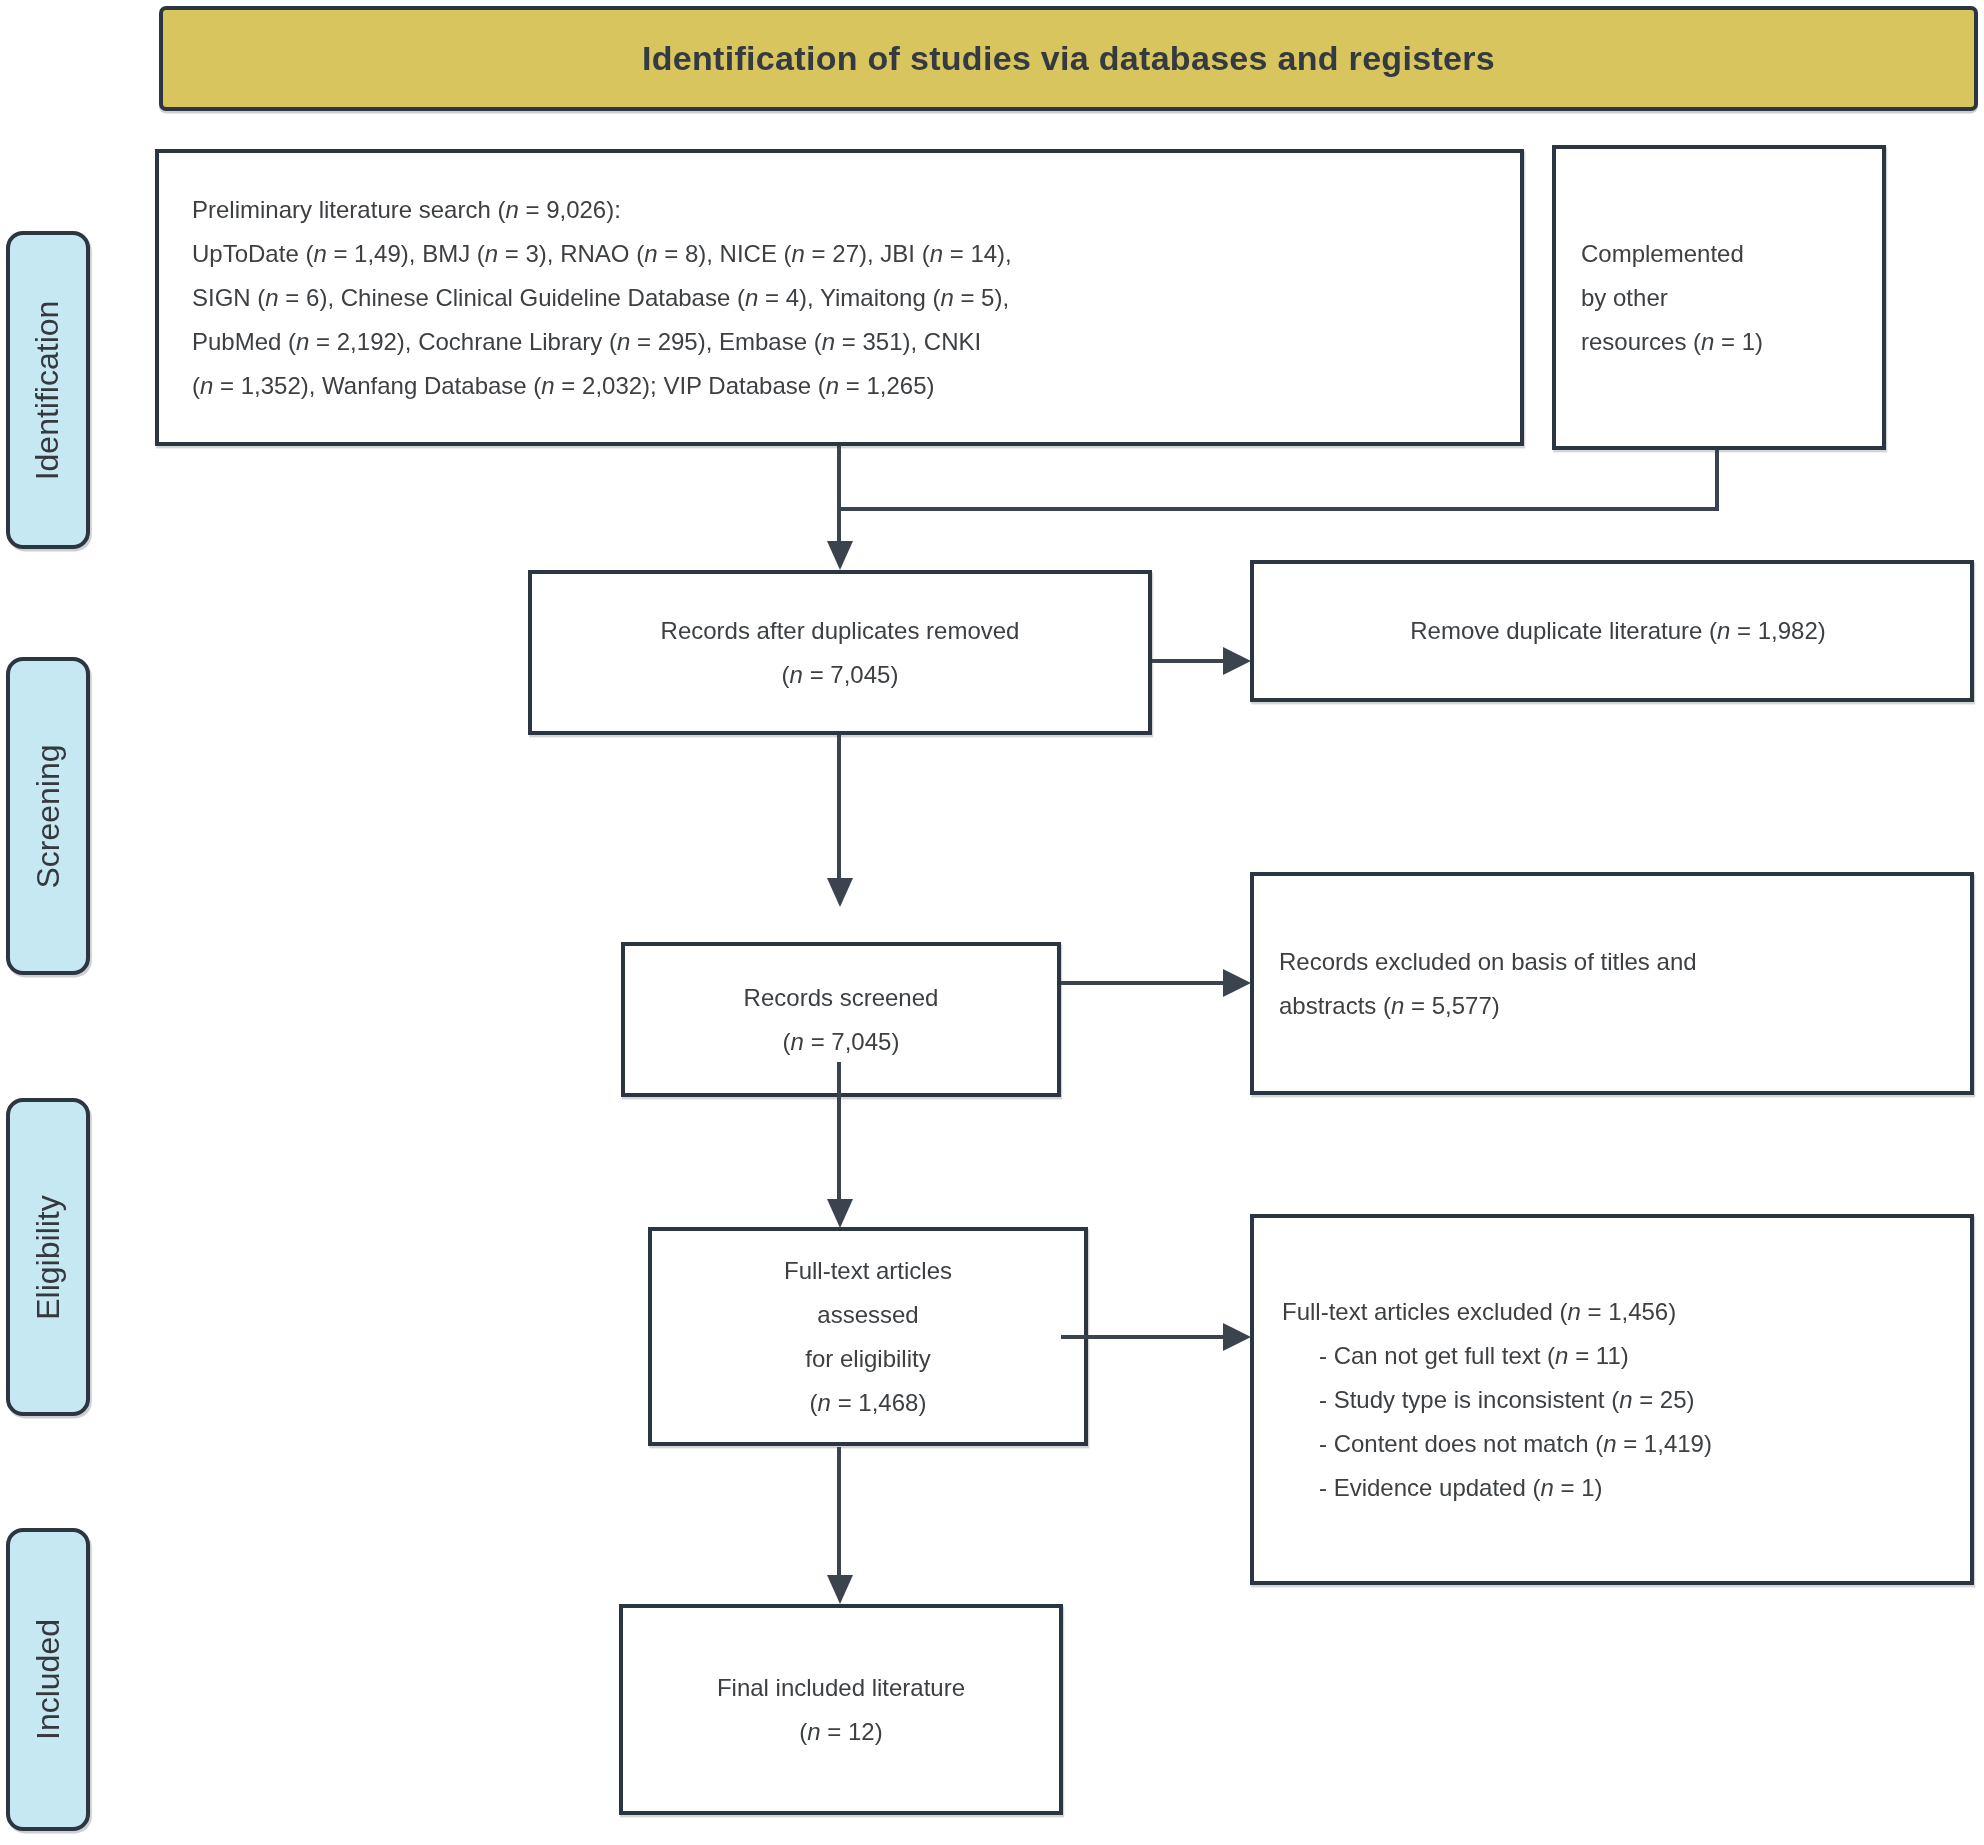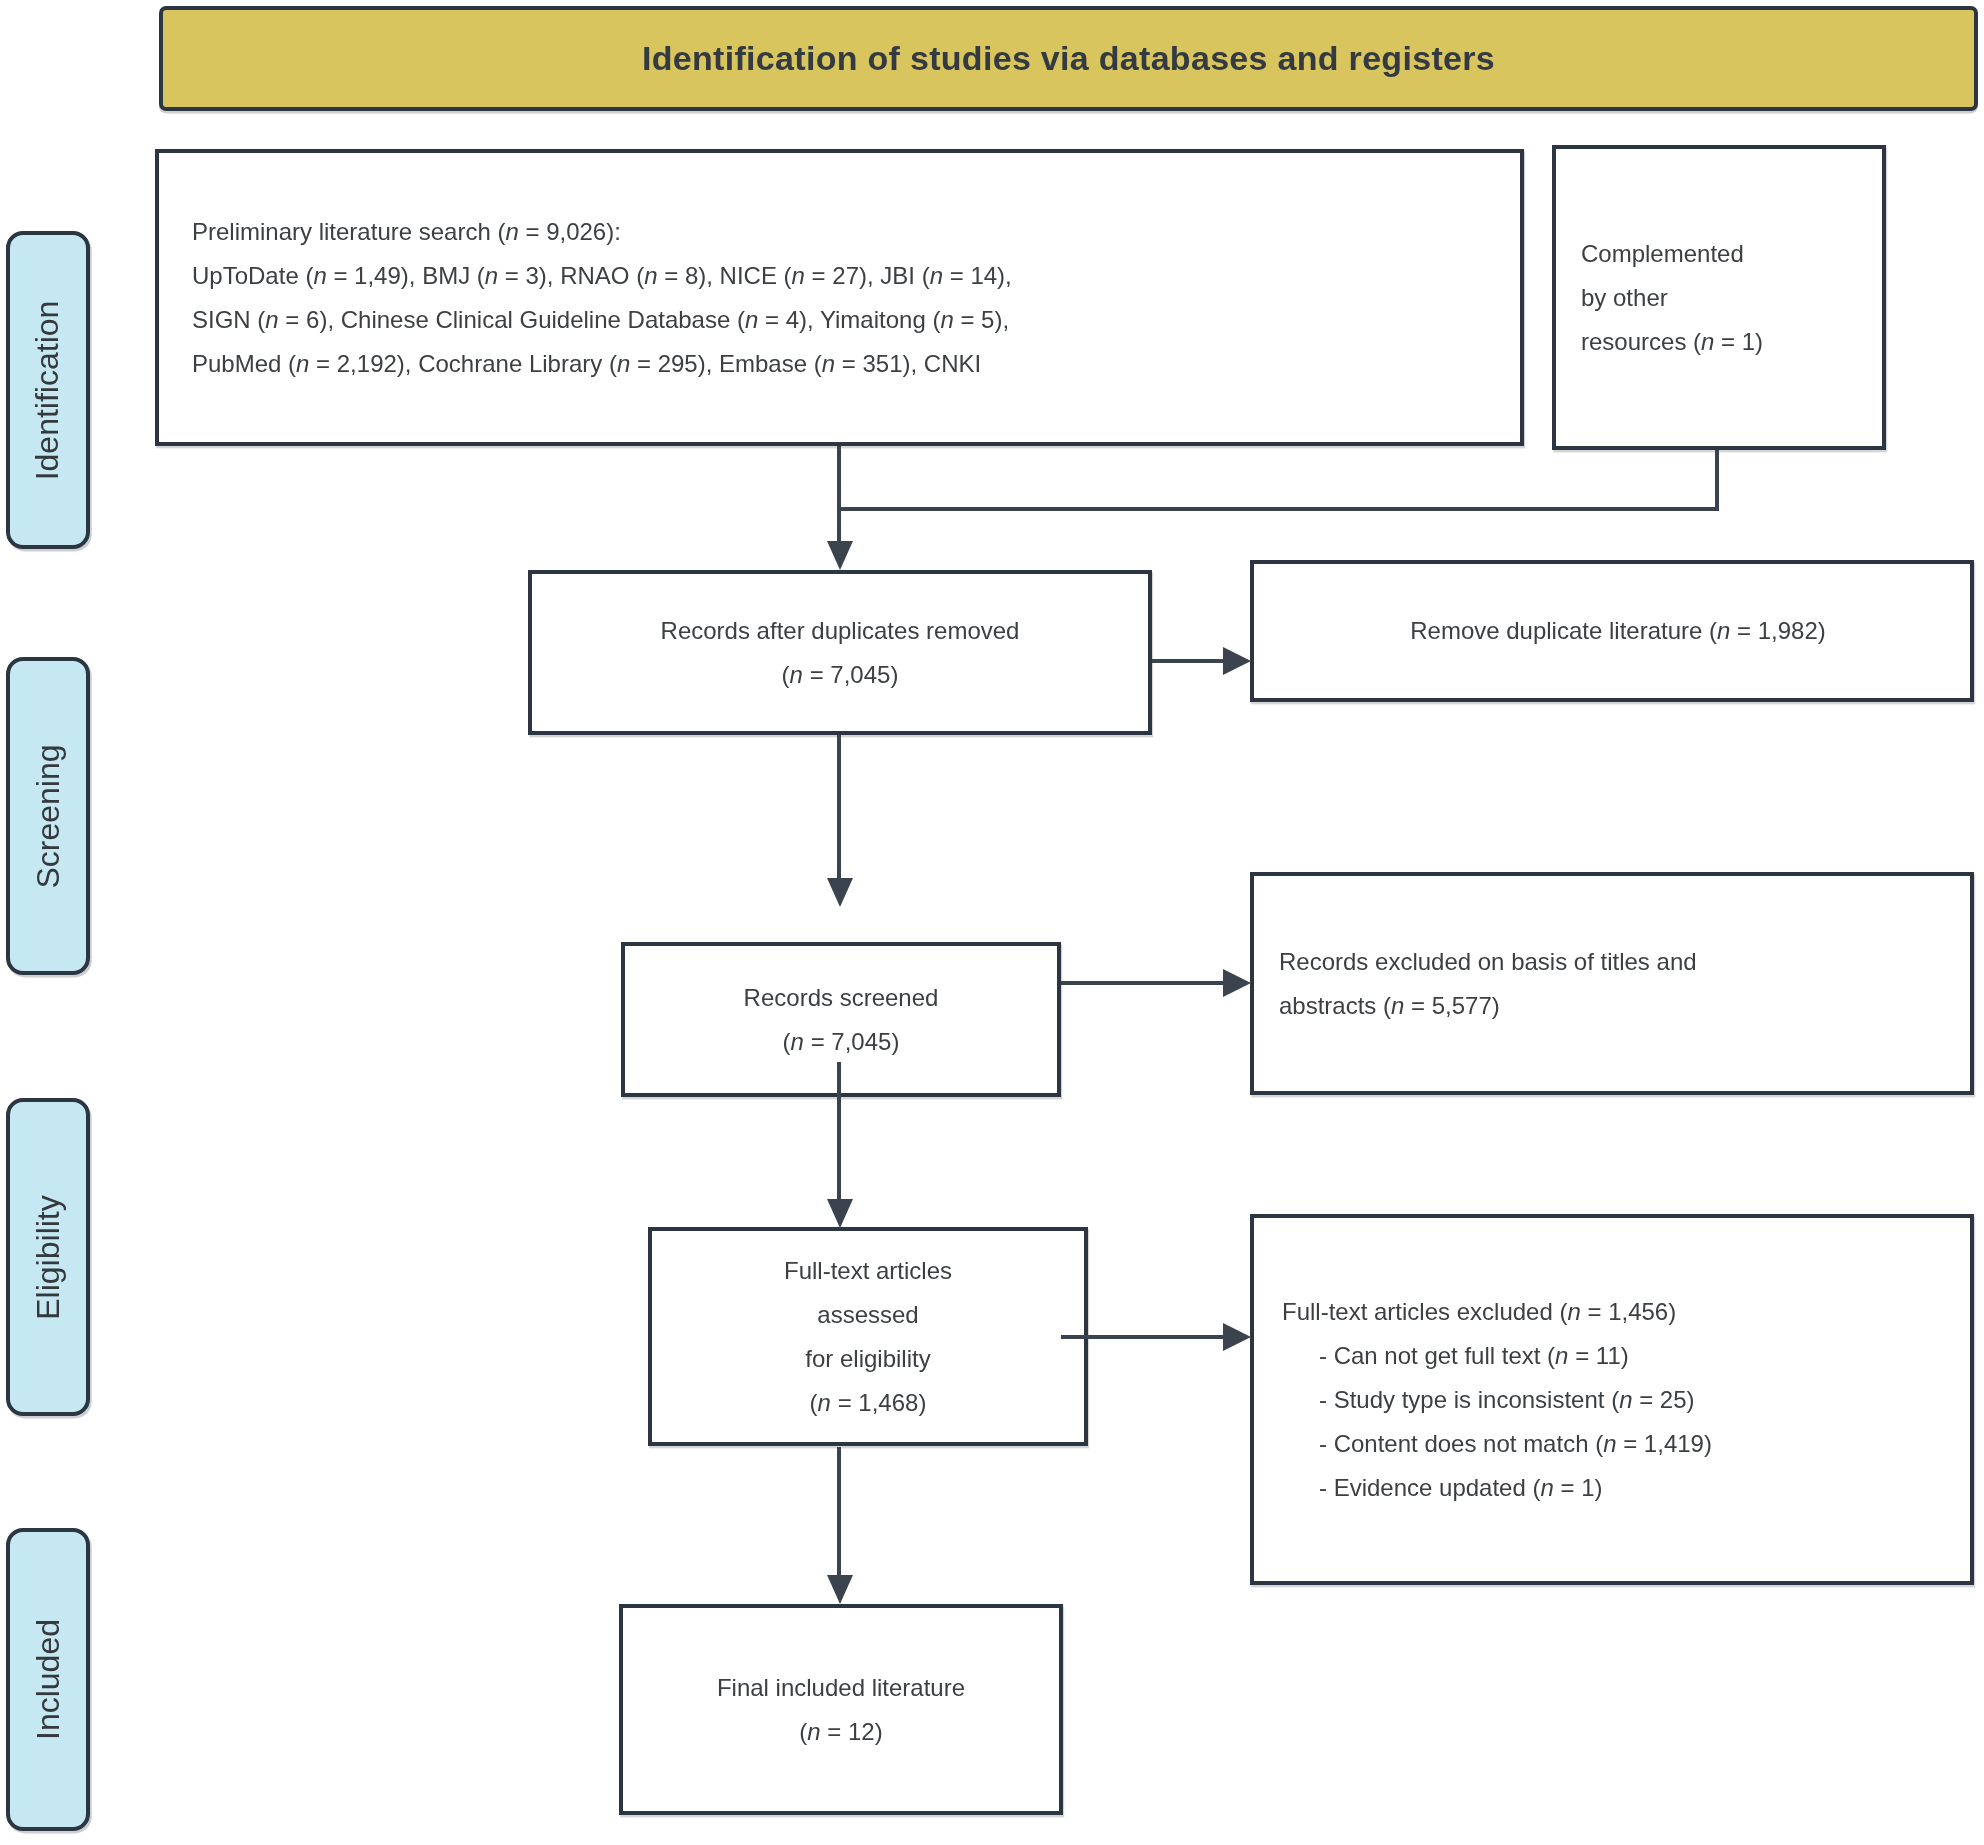--- a/index.html
+++ b/index.html
@@ -127,20 +127,21 @@
   </div>
   <div class="stage" id="stage-included">
     <span class="rot">Included</span>
   </div>
 
   <div class="box text-left" id="box-preliminary">
     <div class="bl">Preliminary literature search (<i>n</i> = 9,026):</div>
     <div class="bl">UpToDate (<i>n</i> = 1,49), BMJ (<i>n</i> = 3), RNAO (<i>n</i> = 8), NICE (<i>n</i> = 27), JBI (<i>n</i> = 14),</div>
     <div class="bl">SIGN (<i>n</i> = 6), Chinese Clinical Guideline Database (<i>n</i> = 4), Yimaitong (<i>n</i> = 5),</div>
     <div class="bl">PubMed (<i>n</i> = 2,192), Cochrane Library (<i>n</i> = 295), Embase (<i>n</i> = 351), CNKI</div>
+    <div class="bl">(<i>n</i> = 1,352), Wanfang Database (<i>n</i> = 2,032); VIP Database (<i>n</i> = 1,265)</div>
   </div>
 
   <div class="box text-left" id="box-complemented">
     <div class="bl">Complemented</div>
     <div class="bl">by other</div>
     <div class="bl">resources (<i>n</i> = 1)</div>
   </div>
 
   <div class="box text-center" id="box-after-duplicates">
     <div class="bl">Records after duplicates removed</div>

